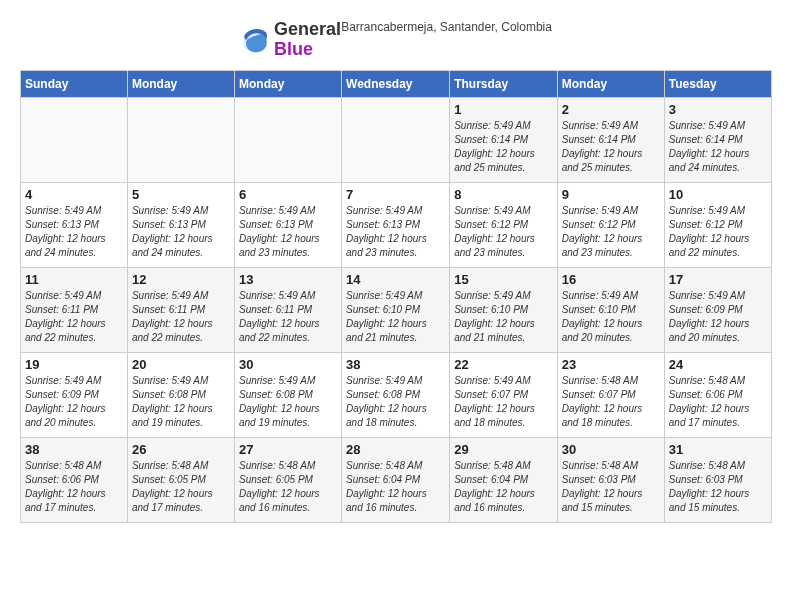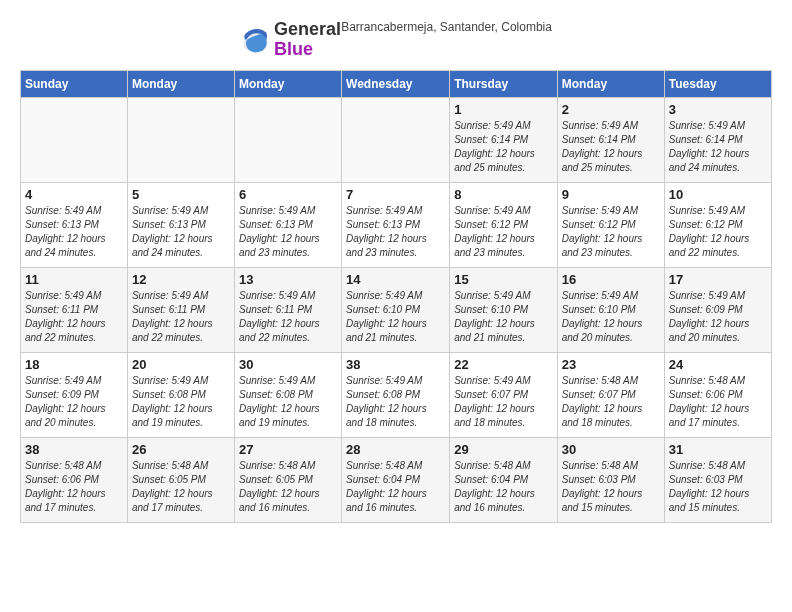--- a/index.html
+++ b/index.html
@@ -248,21 +248,21 @@
         <td>
           <div class="day-num">17</div>
           <div class="day-info" style="white-space: pre-line;">Sunrise: 5:49 AM
 Sunset: 6:09 PM
 Daylight: 12 hours
 and 20 minutes.</div>
         </td>
       </tr>
       <tr>
         <td>
-          <div class="day-num">18</div>
+          <div class="day-num">19</div>
           <div class="day-info" style="white-space: pre-line;">Sunrise: 5:49 AM
 Sunset: 6:09 PM
 Daylight: 12 hours
 and 20 minutes.</div>
         </td>
         <td>
           <div class="day-num">20</div>
           <div class="day-info" style="white-space: pre-line;">Sunrise: 5:49 AM
 Sunset: 6:08 PM
 Daylight: 12 hours

